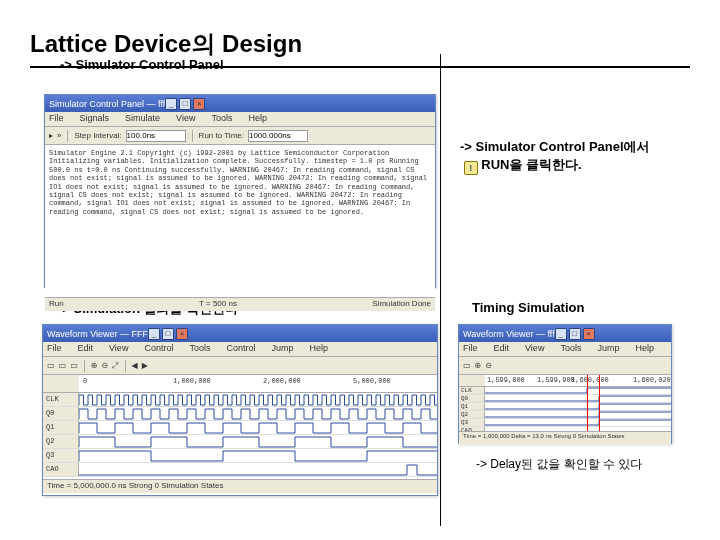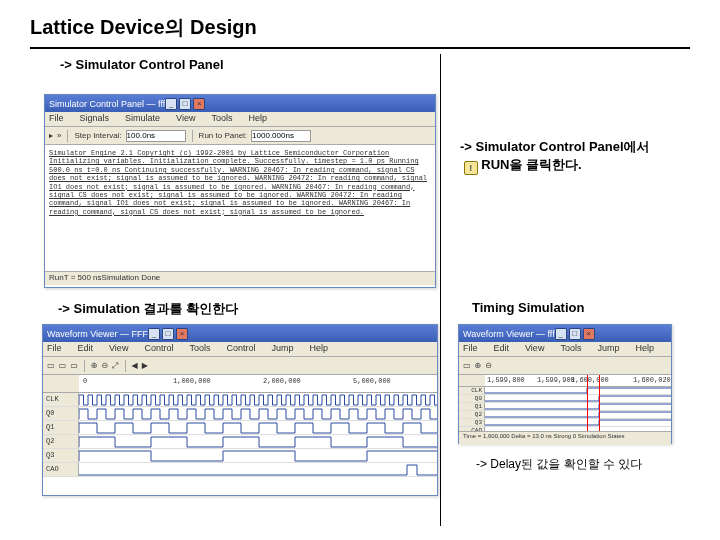--- a/index.html
+++ b/index.html
@@ -6,24 +6,24 @@
   body {
     width: 720px;
     height: 540px;
     font-family: Arial, sans-serif;
     background: #fff;
     position: relative;
     overflow: hidden;
   }
   .page-title {
     position: absolute;
-    top: 14px;
+    top: 28px;
     left: 30px;
     right: 30px;
-    font-size: 20px;
+    font-size: 24px;
     font-weight: bold;
     border-bottom: 2px solid #000;
     padding-bottom: 6px;
   }
   .vertical-divider {
     position: absolute;
     left: 440px;
     top: 54px;
     bottom: 14px;
     width: 1px;
@@ -124,25 +124,26 @@
     line-height: 1.2;
   }
   .statusbar {
     height: 14px;
     background: #ece9d8;
     border-top: 1px solid #aaa;
     font-size: 8px;
     color: #333;
     padding: 1px 4px;
     display: flex;
+    justify-content: space-between;
   }
 
   
   .win-simctrl { top: 94px; left: 44px; width: 392px; height: 194px; }
-  .win-simctrl .content-area { height: 126px; text-decoration: underline; }
+  .win-simctrl .content-area { height: 152px; }
 
   
   .win-wave1 { top: 324px; left: 42px; width: 396px; height: 172px; }
   .win-wave1 .content-area { height: 104px; padding: 0; }
 
   
   .win-wave2 { top: 324px; left: 458px; width: 214px; height: 120px; }
   .win-wave2 .content-area { height: 56px; padding: 0; }
 
   
@@ -217,21 +218,21 @@
     <span>Tools</span>
     <span>Help</span>
   </div>
   <div class="toolbar">
     <span>▸</span>
     <span>»</span>
     <span class="sep"></span>
     <span>Step Interval:</span>
     <input value="100.0ns" style="">
     <span class="sep"></span>
-    <span>Run to Panel:</span>
+    <span>Run to Time:</span>
     <input value="1000.000ns" style="">
   </div>
   <div class="content-area" id="simlog">Simulator Engine 2.1
 Copyright (c) 1992-2001 by Lattice Semiconductor Corporation
 Initializing variables.
 Initialization complete. Successfully.
 timestep = 1.0 ps
 Running 500.0 ns
 t=0.0 ns
 Continuing successfully.
@@ -330,20 +331,23 @@
         <div class="waverow">
           <div class="sig">CAO</div>
           <div class="trace">
             <svg width="358" height="14">
               <path d="M0 12 L328 12 L328 2 L338 2 L338 12 L358 12" stroke="#2a4aa0" fill="none" stroke-width="1"></path>
             </svg>
           </div>
         </div>
       </div>
   </div>
+  <div class="statusbar">
+    <span>Time = 5,000,000.0 ns  Strong 0     Simulation States</span>
+  </div>
 </div>
 
 <div class="win win-wave2">
   <div class="titlebar">
     <span>Waveform Viewer — fff</span>
     <div class="buttons">
       <div class="btn">_</div>
       <div class="btn">□</div>
       <div class="btn btn-close">×</div>
     </div>
@@ -354,21 +358,21 @@
     <span>View</span>
     <span>Tools</span>
     <span>Jump</span>
     <span>Help</span>
   </div>
   <div class="toolbar">
     <span>▭</span>
     <span>⊕</span>
     <span>⊖</span>
   </div>
-  <div class="content-area" id="wave2-area" style="position:relative;text-align:right;">
+  <div class="content-area" id="wave2-area" style="position:relative;">
     <div class="ruler" style="height:12px;">
       <div class="namecol" style="width:26px;"></div>
       <span class="tick" style="left:28px;top:1px">1,599,800</span>
       <span class="tick" style="left:78px;top:1px">1,599,900</span>
       <span class="tick" style="left:112px;top:1px">1,600,000</span>
       <span class="tick" style="left:174px;top:1px">1,600,020</span>
     </div>
     <div id="wave2-rows">
         <div class="waverow" style="height: 8px;">
           <div class="sig" style="width: 26px; font-size: 6px; padding: 0px 2px;">CLK</div>

